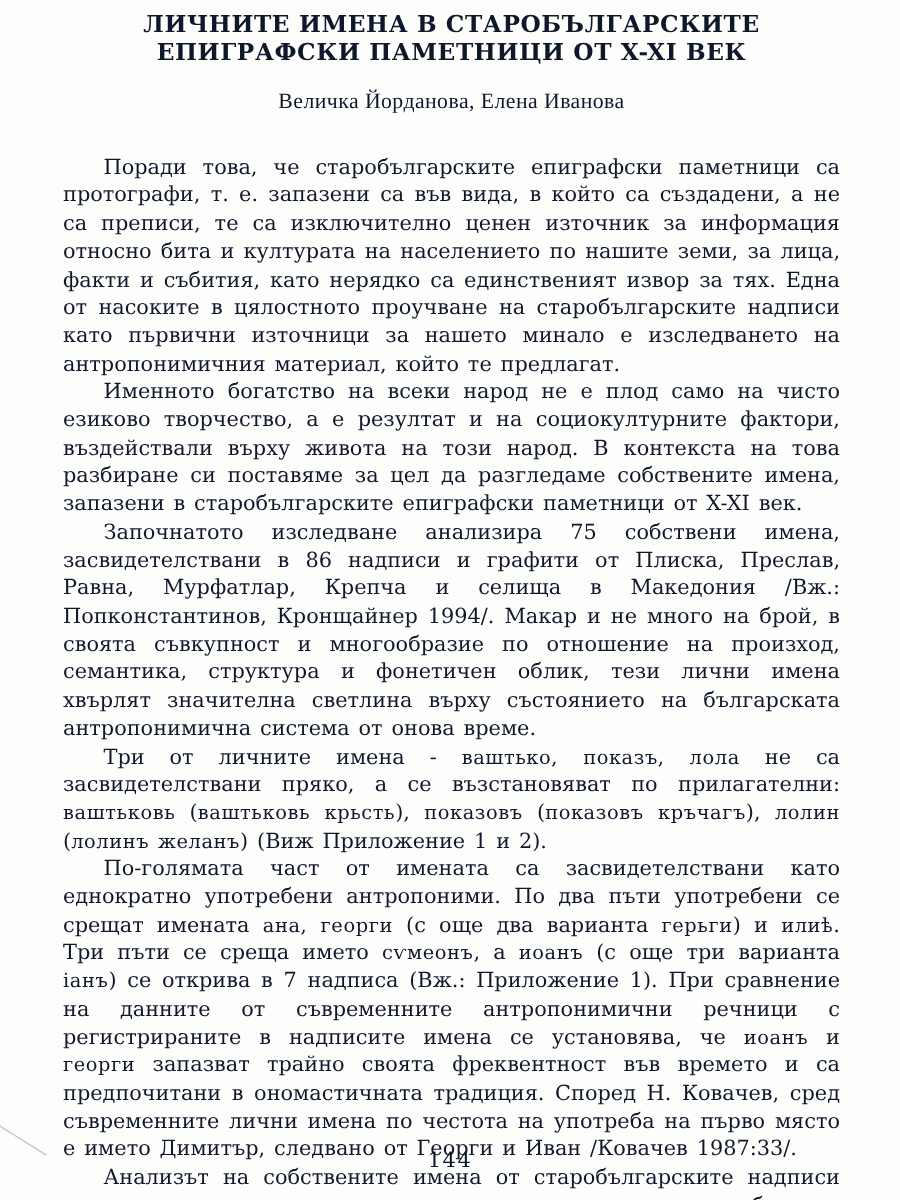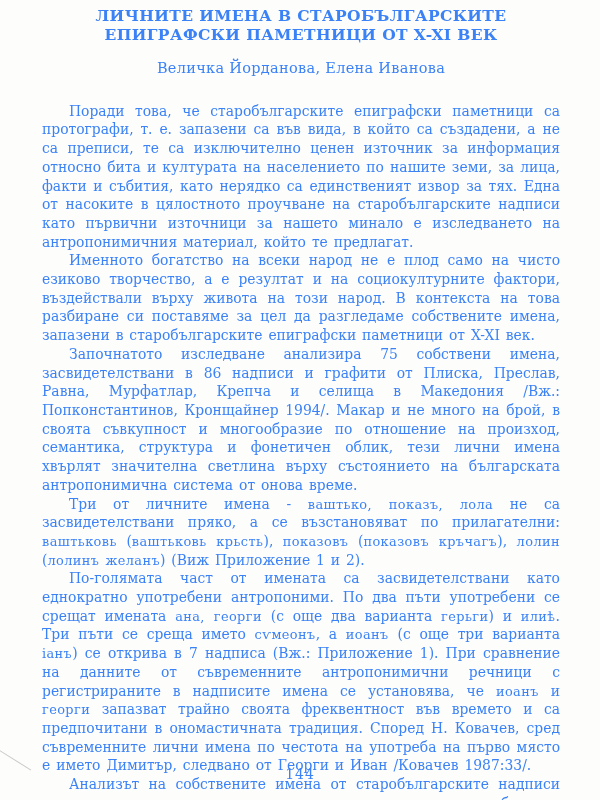--- a/index.html
+++ b/index.html
@@ -5,40 +5,41 @@
   html, body {
     margin: 0;
     padding: 0;
     background: #ffffff;
   }
   .page {
     position: relative;
     width: 600px;
     height: 800px;
     background: #fdfdfc;
-    color: #3b82f6;
+    color: #0f172a;
     font-family: "DejaVu Serif", "Liberation Serif", serif;
     overflow: hidden;
     box-sizing: border-box;
     padding: 6px 40px 0 42px;
   }
   .title {
     text-align: center;
     font-weight: bold;
     font-size: 15.5px;
     line-height: 1.25;
     letter-spacing: 0.4px;
     margin: 0 auto;
     max-width: 500px;
   }
   .authors {
     text-align: center;
     font-size: 14.5px;
     letter-spacing: 0.3px;
     margin-top: 15px;
+    font-family: Liberation Serif, serif;
   }
   .body-text {
     margin-top: 26px;
     font-size: 13.9px;
     line-height: 1.345;
     text-align: justify;
     word-spacing: 1.5px;
   }
   .para {
     margin: 0;

